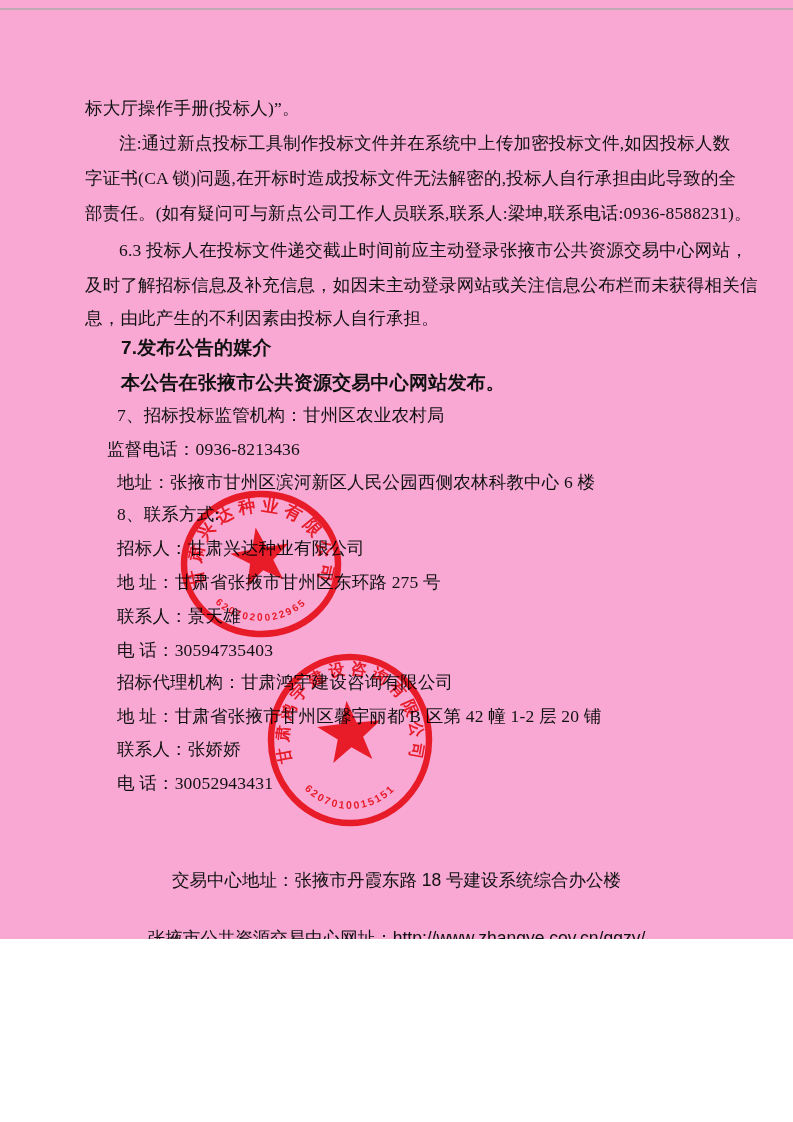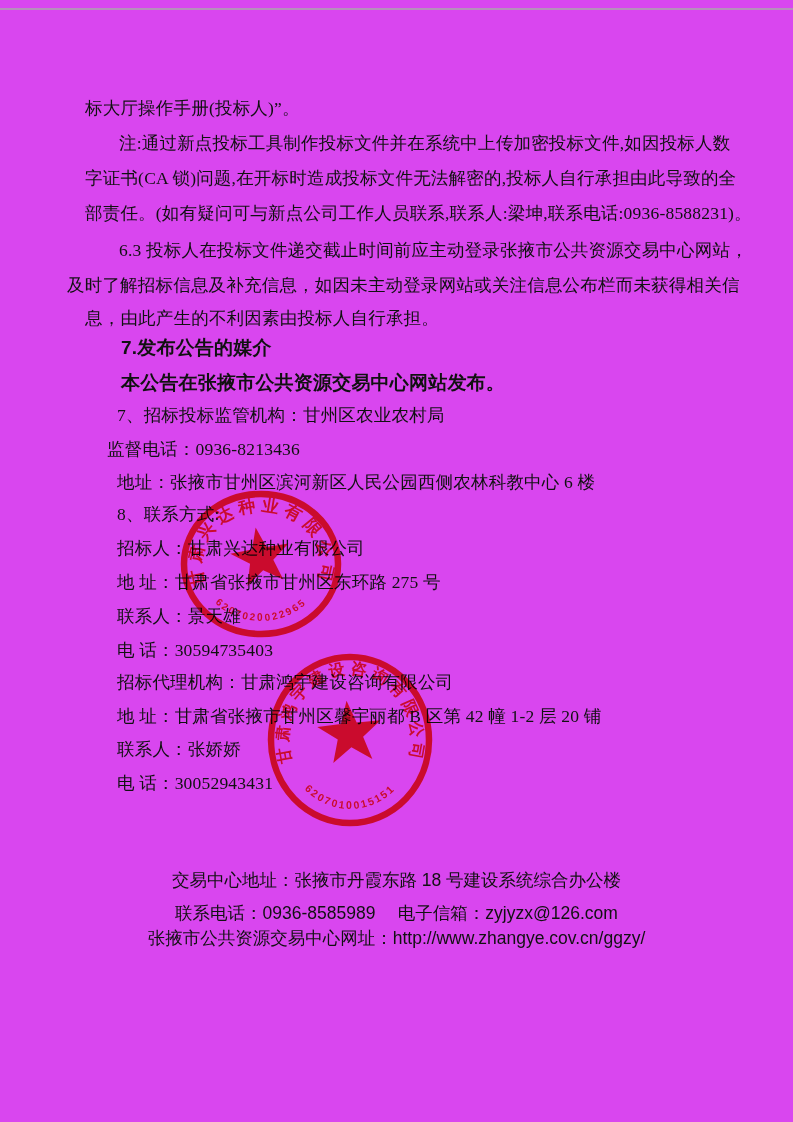--- a/index.html
+++ b/index.html
@@ -1,19 +1,19 @@
 <!DOCTYPE html>
 <html><head>
 <meta charset="utf-8">
 <style>
   html,body{margin:0;padding:0;background:#ffffff;}
   .page{
     position:relative;
-    width:793px;height:1122px;
-    background:#d946ef;
+    width:793px;height:939px;
+    background:#f9a8d4;
     overflow:hidden;
     font-family:"Liberation Serif", serif;
     color:#111;
   }
   .top-edge{
     position:absolute;top:8px;left:0;width:100%;height:2px;
     background:#a9a9a9;opacity:.75;
   }
   .ln{
     position:absolute;
@@ -53,21 +53,21 @@
 <body>
 
 <div class="page">
   <div class="top-edge"></div>
 
   <div class="ln" style="top:96px;left:85px">标大厅操作手册(投标人)”。</div>
   <div class="ln" style="top:131px;left:119px">注:通过新点投标工具制作投标文件并在系统中上传加密投标文件,如因投标人数</div>
   <div class="ln" style="top:166px;left:85px">字证书(CA 锁)问题,在开标时造成投标文件无法解密的,投标人自行承担由此导致的全</div>
   <div class="ln" style="top:201px;left:85px">部责任。(如有疑问可与新点公司工作人员联系,联系人:梁坤,联系电话:0936-8588231)。</div>
   <div class="ln" style="top:238px;left:119px">6.3 投标人在投标文件递交截止时间前应主动登录张掖市公共资源交易中心网站，</div>
-  <div class="ln" style="top:273px;left:67px">及时了解招标信息及补充信息，如因未主动登录网站或关注信息公布栏而未获得相关信</div>
+  <div class="ln" style="top:273px;left:85px">及时了解招标信息及补充信息，如因未主动登录网站或关注信息公布栏而未获得相关信</div>
   <div class="ln" style="top:306px;left:85px">息，由此产生的不利因素由投标人自行承担。</div>
   <div class="ln hei" style="top:336px;left:121px">7.发布公告的媒介</div>
   <div class="ln hei" style="top:371px;left:121px">本公告在张掖市公共资源交易中心网站发布。</div>
   <div class="ln" style="top:403px;left:117px">7、招标投标监管机构：甘州区农业农村局</div>
   <div class="ln" style="top:437px;left:107px">监督电话：0936-8213436</div>
   <div class="ln" style="top:470px;left:117px">地址：张掖市甘州区滨河新区人民公园西侧农林科教中心 6 楼</div>
   <div class="ln" style="top:502px;left:117px">8、联系方式:</div>
   <div class="ln" style="top:536px;left:117px">招标人：甘肃兴达种业有限公司</div>
   <div class="ln" style="top:570px;left:117px">地 址：甘肃省张掖市甘州区东环路 275 号</div>
   <div class="ln" style="top:604px;left:117px">联系人：景天雄</div>
@@ -101,15 +101,14 @@
     <polygon class="star" transform="translate(88,86) rotate(-6) scale(1.08)" points="0,-31 -7.3,-10 -29.5,-9.6 -11.8,3.8 -18.2,25.1 0,12.4 18.2,25.1 11.8,3.8 29.5,-9.6 7.3,-10" fill="#ed1c24"></polygon>
     <text font-size="16" letter-spacing="4.5" fill="#ed1c24">
       <textPath href="#s2name" startOffset="50%" text-anchor="middle">甘肃鸿宇建设咨询有限公司</textPath>
     </text>
     <text font-size="10.5" letter-spacing="2" fill="#ed1c24">
       <textPath href="#s2code" startOffset="50%" text-anchor="middle">6207010015151</textPath>
     </text>
   </svg>
 
   <div class="footer-ln" style="top:868px">交易中心地址：张掖市丹霞东路 18 号建设系统综合办公楼</div>
-  <div class="footer-ln" style="top:901px">联系电话：0936-8585989　 电子信箱：zyjyzx@126.com</div>
   <div class="footer-ln" style="top:926px">张掖市公共资源交易中心网址：http://www.zhangye.cov.cn/ggzy/</div>
 </div>
 
 </body></html>

